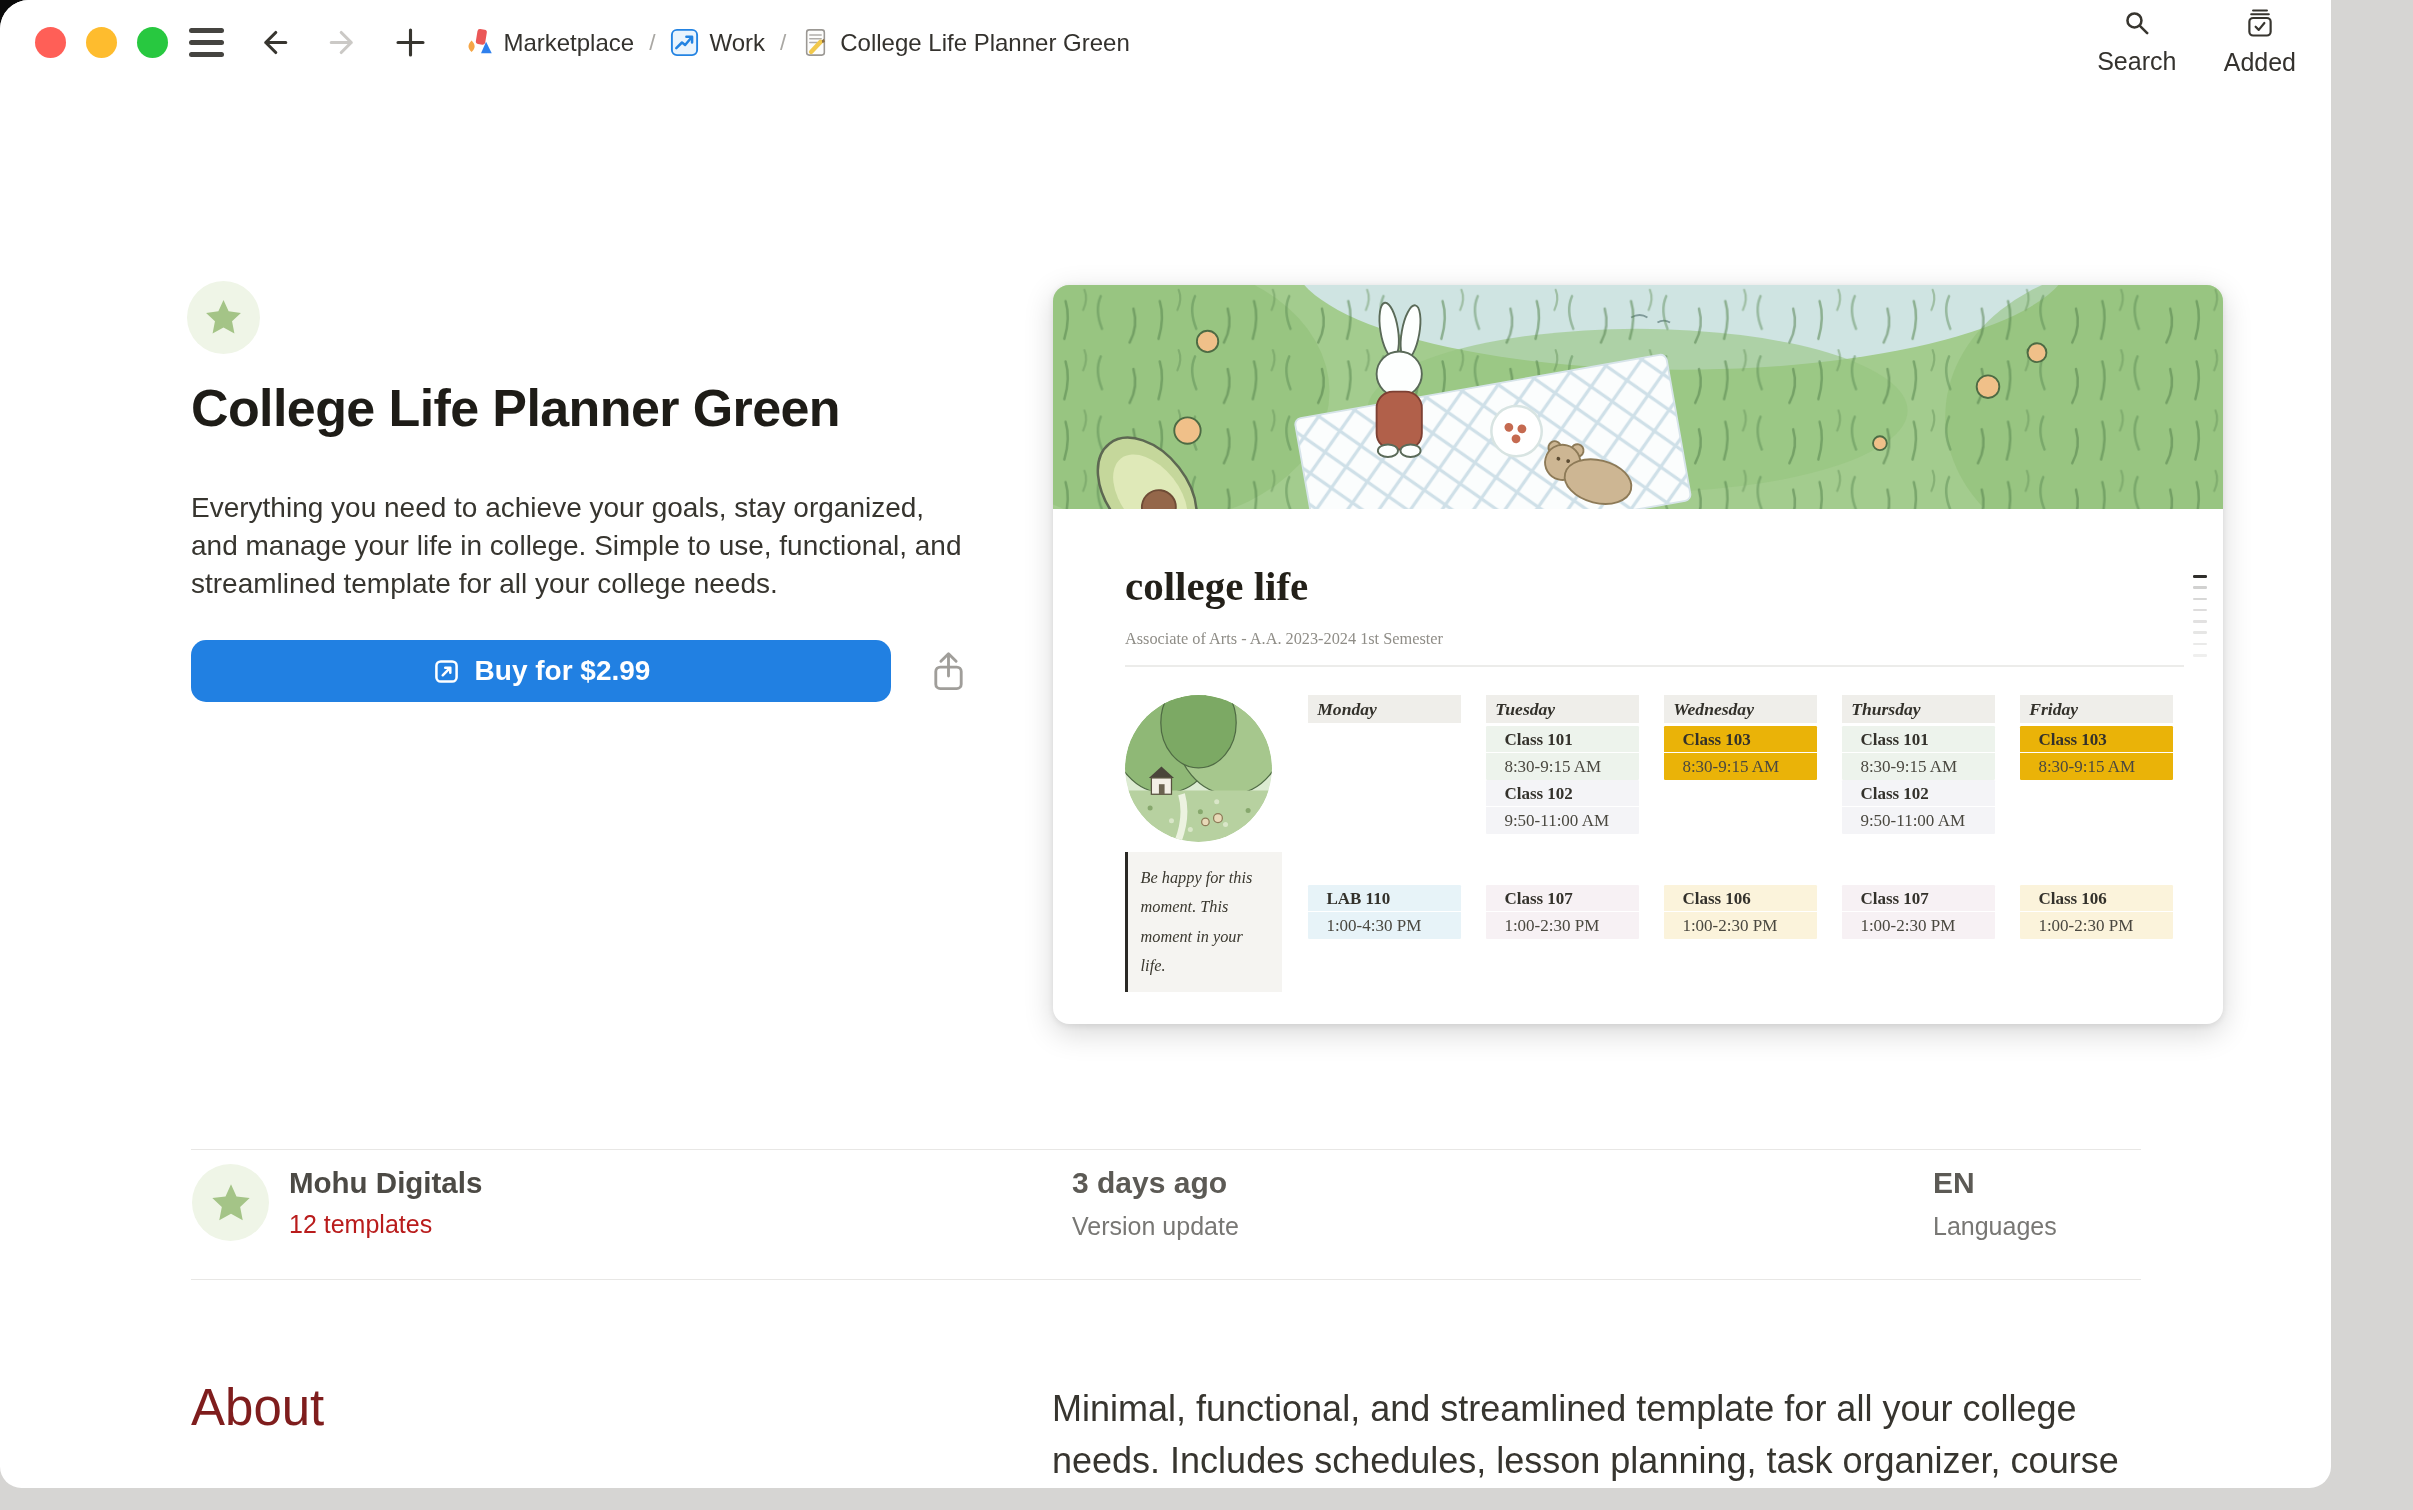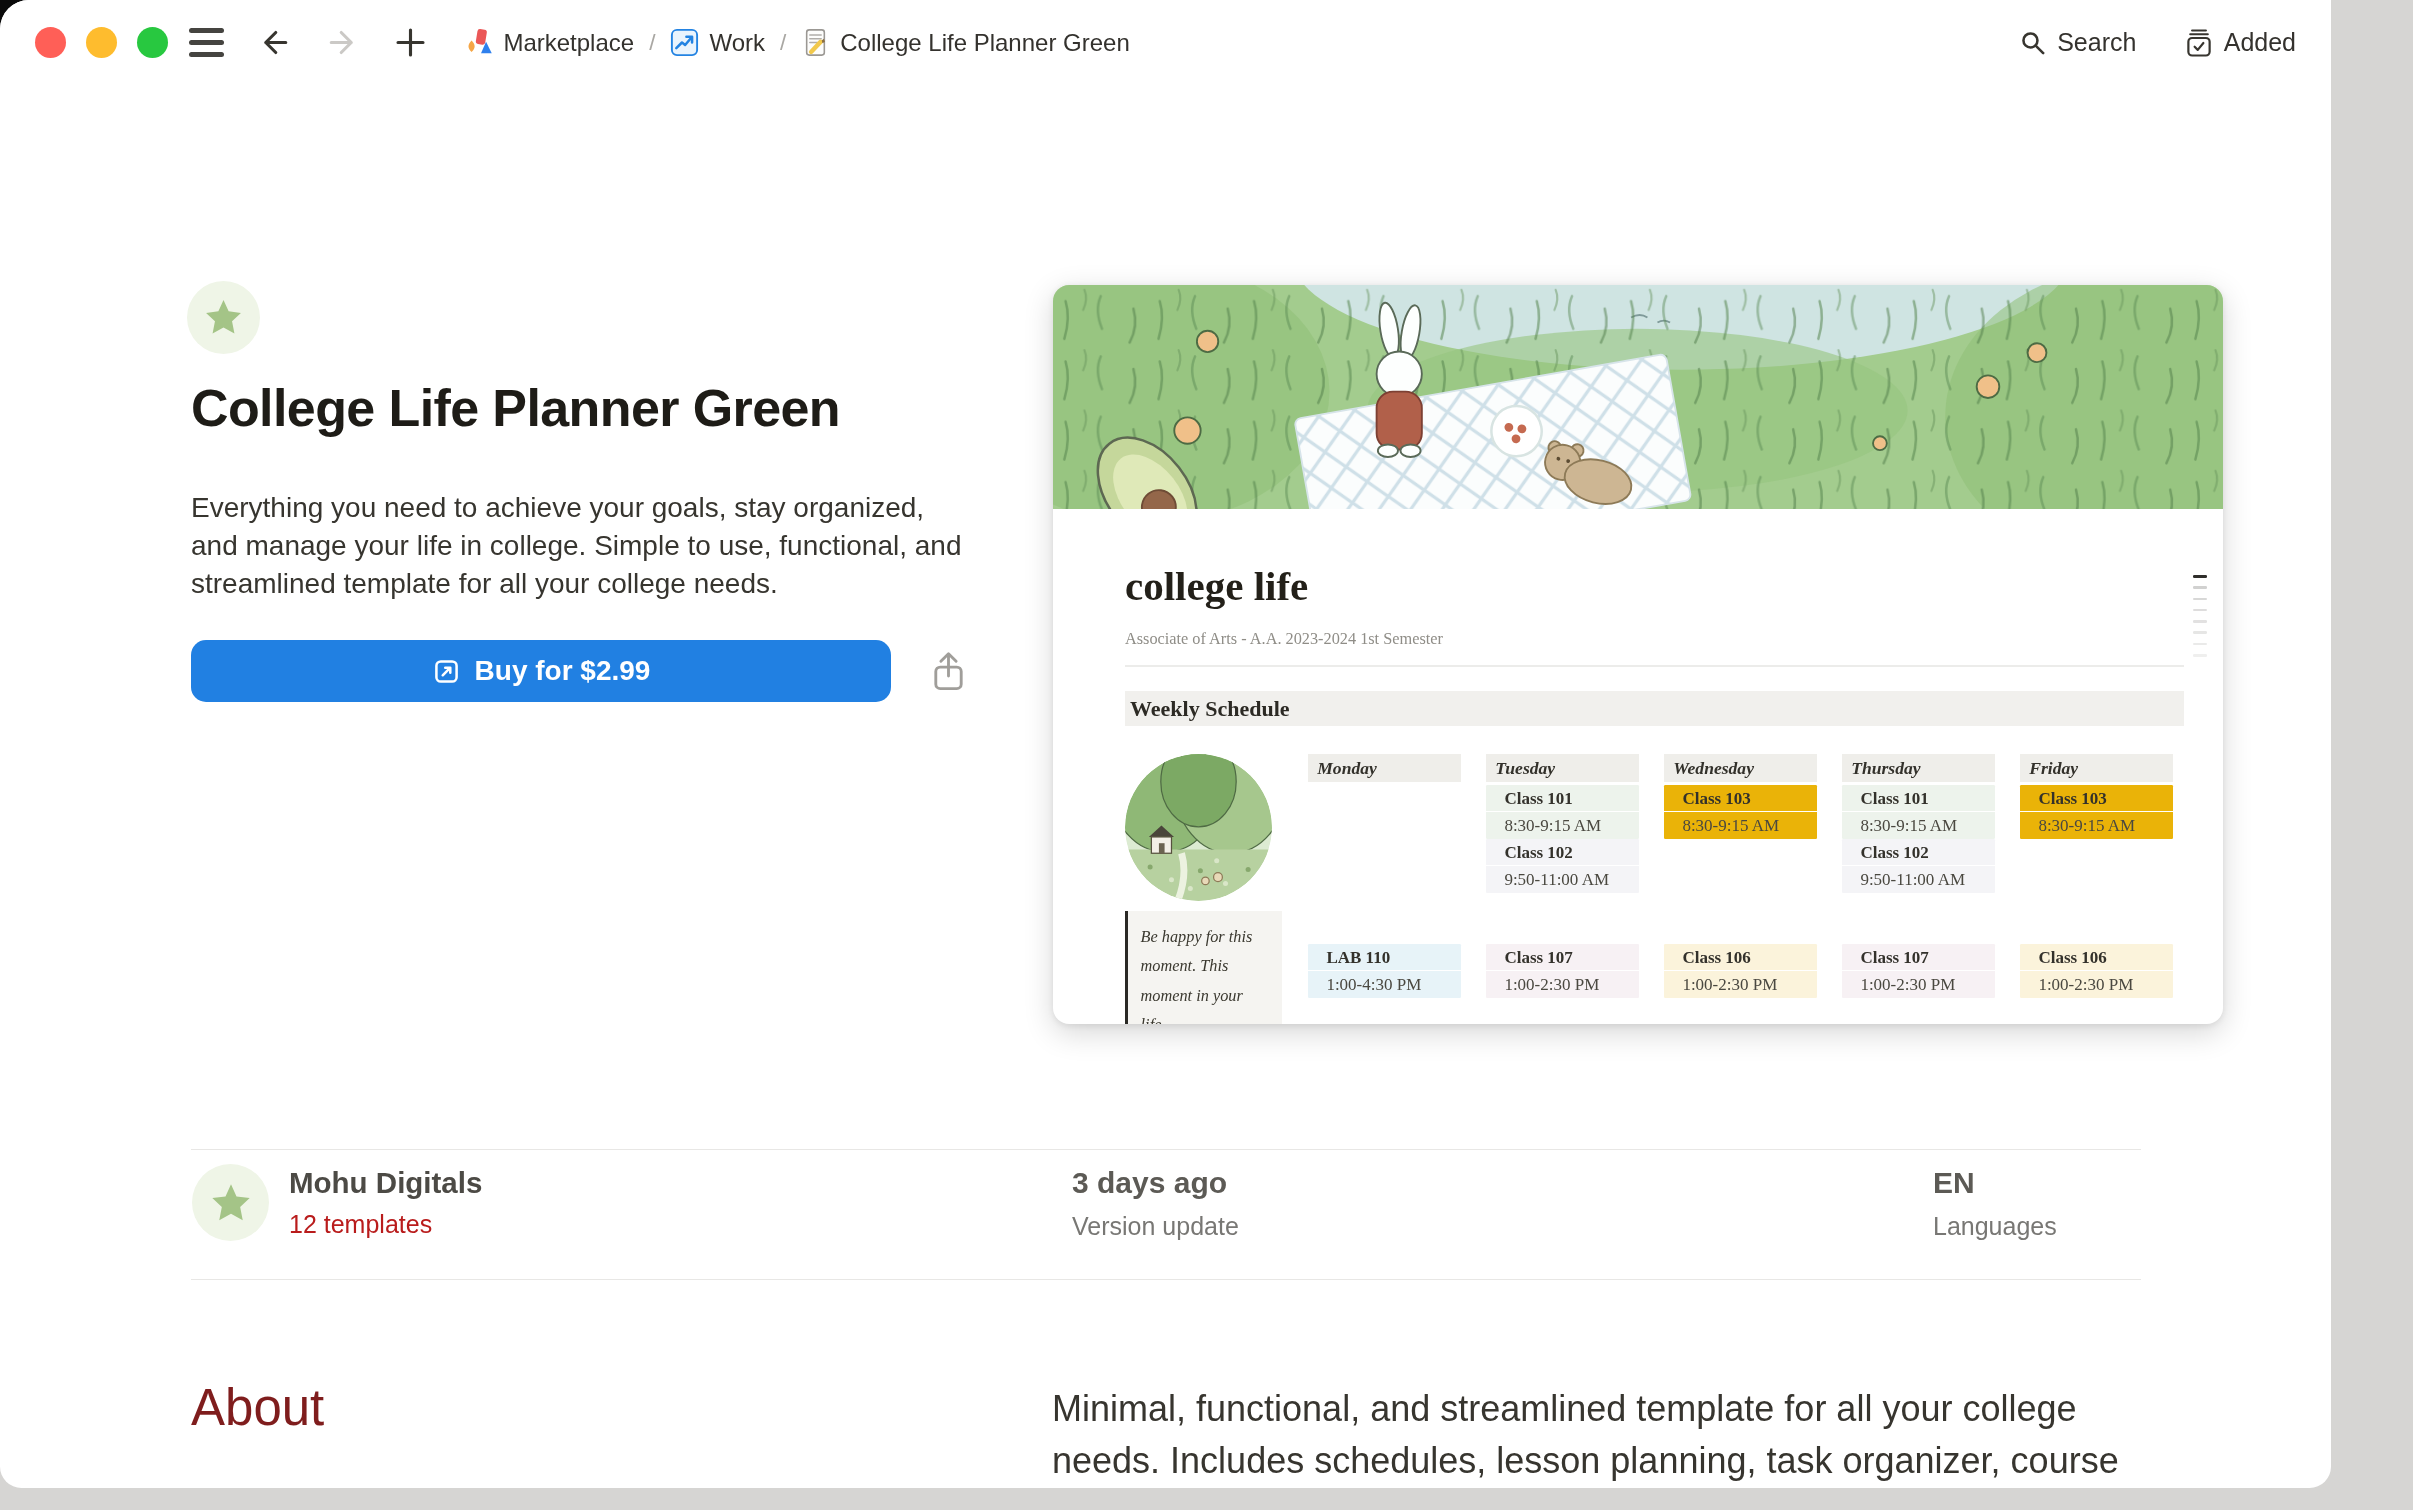--- a/index.html
+++ b/index.html
@@ -13,21 +13,21 @@
   .topbar { position:absolute; top:0; left:0; right:0; height:85px; display:flex; align-items:center; padding:0 35px; background:#fff; }
   .tl { width:31px; height:31px; border-radius:50%; margin-right:20px; }
   .nav-ic { display:flex; align-items:center; justify-content:center; cursor:default; }
   .burger { margin-left:21.4px; display:flex; flex-direction:column; gap:7.5px; }
   .burger div { width:35px; height:4.4px; border-radius:2.5px; background:#454440; }
   .navarrow { margin-left:33px; }
   .crumbs { display:flex; align-items:center; margin-left:36px; font-size:24px; color:#34322e; }
   .crumb { display:flex; align-items:center; gap:10px; }
   .crumb-sep { color:#a9a7a3; margin:0 15px; font-size:22.6px; }
   .topbar-right { margin-left:auto; display:flex; align-items:center; gap:11.3px; font-size:25px; color:#34322e; }
-  .tb-btn { display:flex; align-items:center; gap:10px; }
+  .tb-btn { display:flex; align-items:center; gap:10px;flex-direction:column; }
   .added-group { margin-left:36px; }
 
   
   .hero { position:absolute; left:191px; top:277px; width:830px; }
   .star-badge { position:absolute; left:-3.8px; top:3.8px; width:73px; height:73px; border-radius:50%;
                 background:#eff5e7; display:flex; align-items:center; justify-content:center; }
   .hero-title { position:absolute; left:0; top:101px; font-size:52px; font-weight:700; color:#1e1c17; letter-spacing:-0.6px; white-space:nowrap; }
   .hero-desc { position:absolute; left:0; top:212px; width:779px; font-size:28px; line-height:1.36; color:#37352f; }
   .buy-btn { position:absolute; left:0; top:363px; width:700px; height:62px; border:none; border-radius:15px;
              background:#2180e2; color:#fff; font-size:28px; font-weight:600; font-family:"Liberation Sans",sans-serif;
@@ -245,21 +245,20 @@
         <ellipse cx="0" cy="0" rx="64" ry="98" fill="#c5d79b" stroke="#5d6852" stroke-width="4"></ellipse>
         <ellipse cx="0" cy="8" rx="46" ry="76" fill="#dfe9b8"></ellipse>
         <circle cx="0" cy="30" r="27" fill="#94674a" stroke="#6f4c36" stroke-width="3"></circle>
       </g>
     </svg>
 
     <div class="page-inner">
       <div class="page-title">college life</div>
       <div class="page-sub">Associate of Arts - A.A. 2023-2024 1st Semester</div>
       <div class="page-divider"></div>
-      <div class="section-band">Weekly Schedule</div>
 
       <div class="sched">
         <div class="col0">
           <div class="circle-img">
             <svg width="147" height="147" viewBox="0 0 234 234">
               <defs>
                   <clipPath id="circ">
                     <circle cx="117" cy="117" r="117"></circle>
                   </clipPath>
                 </defs>

